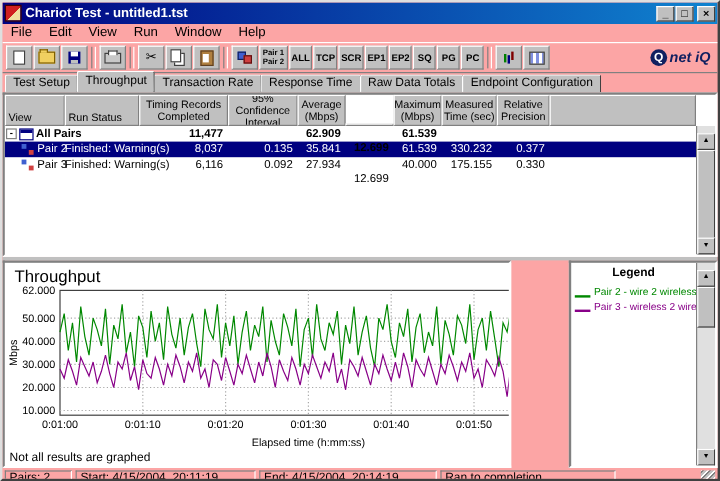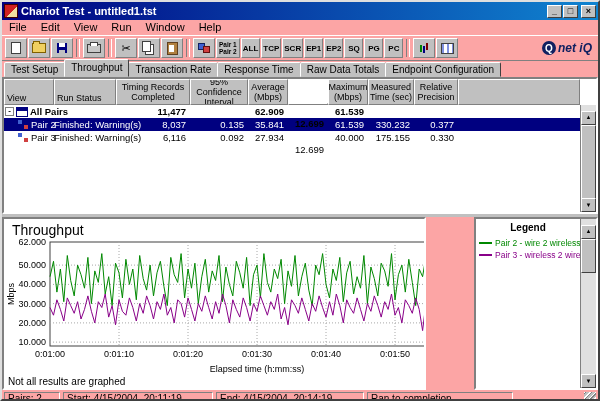--- a/index.html
+++ b/index.html
@@ -89,21 +89,21 @@
   
   .splitter{height:3px;background:#c0c0c0;flex:0 0 auto;}
   
   .bottomrow{height:173px;display:flex;flex:0 0 auto;}
   .chartpane{flex:1;background:#fff;border:2px solid;border-color:#808080 #fff #fff #808080;position:relative;overflow:hidden;}
   .chart-title{font-size:14px;padding:3px 0 0 8px;}
   .tk{font-size:9px;font-family:"Liberation Sans",sans-serif;fill:#000;}
   .footnote{position:absolute;left:4px;bottom:1px;font-size:10px;}
   .legendpane{width:120px;background:#fff;border:2px solid;border-color:#808080 #fff #fff #808080;position:relative;overflow:hidden;margin-left:48px;}
   .legend-title{font-size:10px;font-weight:bold;text-align:center;padding:3px 16px 4px 0;}
-  .litem{display:flex;align-items:center;gap:3px;padding:1px 16px 1px 3px;font-size:8.5px;white-space:nowrap;overflow:hidden;}
+  .litem{display:flex;align-items:flex-end;gap:3px;padding:1px 16px 1px 3px;font-size:8.5px;white-space:nowrap;overflow:hidden;}
   .lswatch{width:13px;height:2px;flex:0 0 auto;}
   
   .statusbar{height:16px;display:flex;align-items:flex-start;padding:2px 2px 0 2px;box-sizing:border-box;flex:0 0 auto;}
   .seg{height:12px;line-height:11px;font-size:10px;padding:0 3px;margin-right:3px;box-sizing:border-box;
     border:1px solid;border-color:#808080 #fff #fff #808080;white-space:nowrap;overflow:hidden;}
   .seg.s1{width:56px;}.seg.s2{width:150px;}.seg.s3{width:148px;}.seg.s4{width:146px;}
   .grip{margin-left:auto;width:12px;height:12px;background:
     repeating-linear-gradient(135deg,#fff 0 1px,#808080 1px 2px,#c0c0c0 2px 4px);}
 </style>
 </head>

